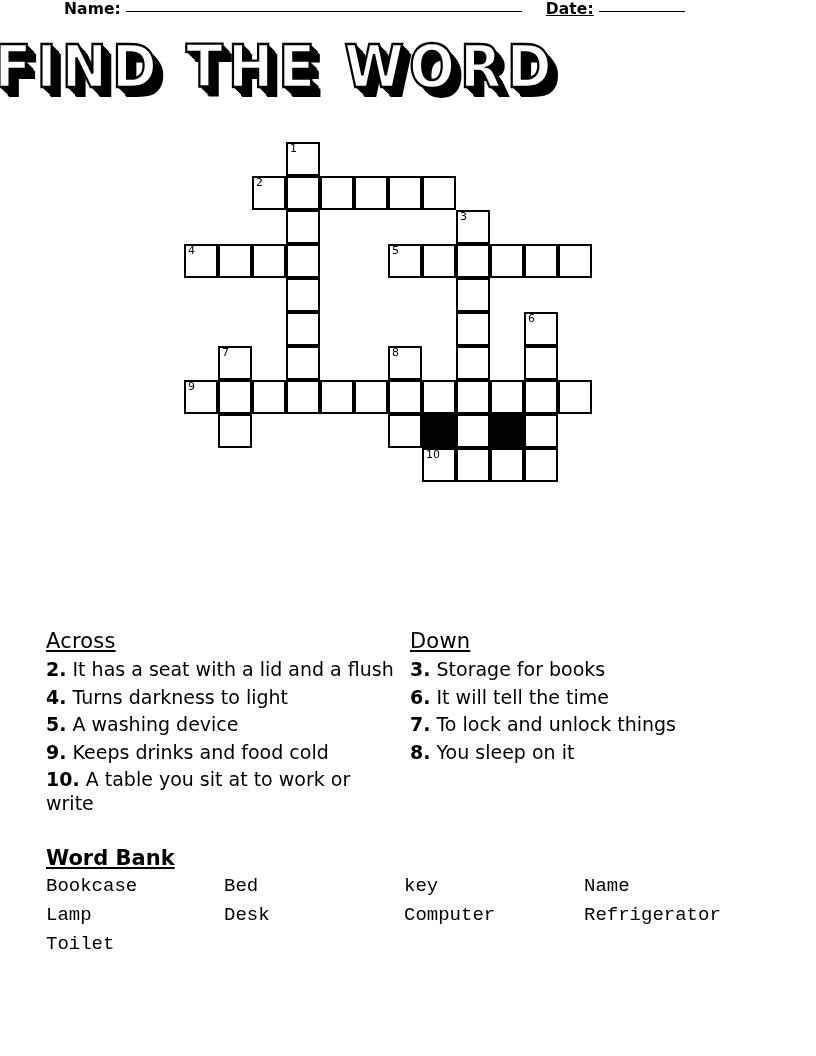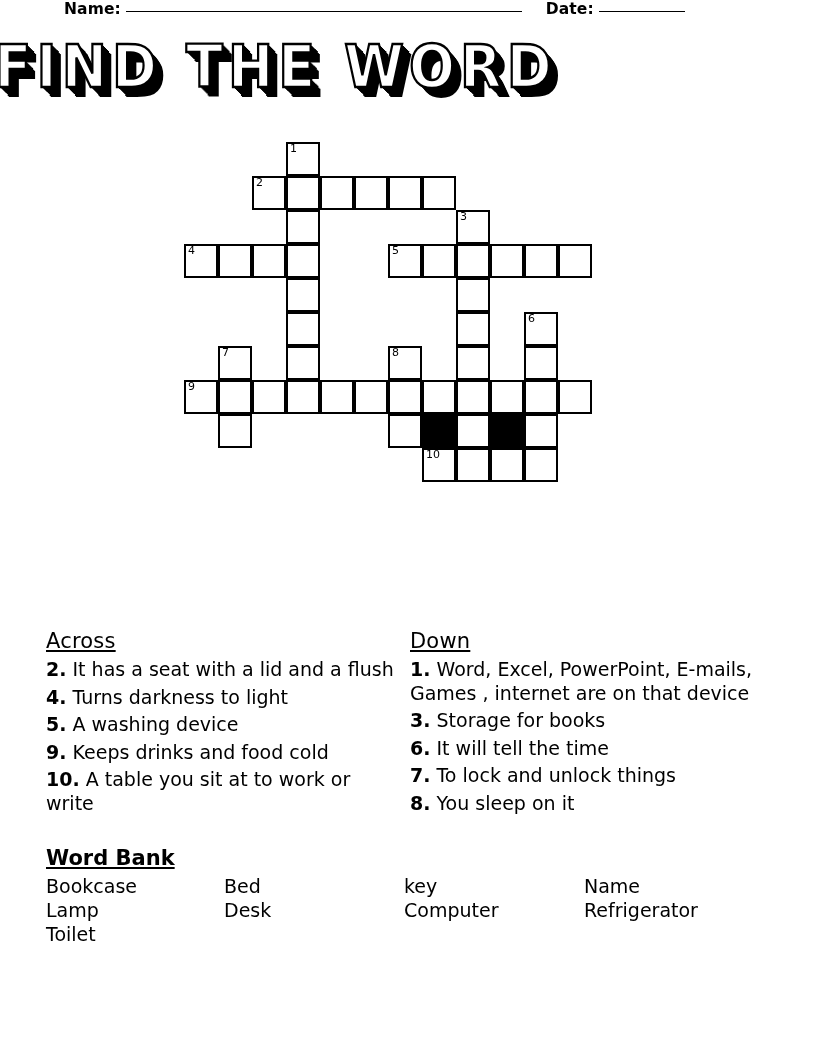--- a/index.html
+++ b/index.html
@@ -33,21 +33,21 @@
   .hdr-label { white-space: nowrap; }
   .hdr-rule {
     display: inline-block;
     border-bottom: 1.4px solid #000;
     height: 0;
     position: relative;
     top: -2px;
   }
   .rule-name { width: 396px; margin-left: 5px; }
   .rule-date { width: 86px; margin-left: 5px; }
-  .hdr-date { margin-left: 24px; }
+  .hdr-date { margin-left: 24px; text-decoration: underline; }
 
   
   .title-wrap {
     position: absolute;
     left: 0;
     top: 34px;
     width: 816px;
     text-align: left;
     height: 62px;
   }
@@ -136,20 +136,22 @@
   .wb-heading {
     font-size: 21px;
     font-weight: bold;
     text-decoration: underline;
     margin: 0 0 3px 0;
     line-height: 26px;
   }
   .wb-grid {
     display: grid;
     grid-template-columns: 178px 180px 180px 190px;
+    row-gap: 5px;
+    font-family: Liberation Mono, monospace;
   }
   .wb-word {
     font-size: 19px;
     line-height: 24px;
   }
 </style>
 </head>
 <body>
 
 <div class="header-line">
@@ -244,21 +246,20 @@
         <div class="clue-item"><span class="clue-num">2.</span><span> It has a seat with a lid and a flush</span></div>
         <div class="clue-item"><span class="clue-num">4.</span><span> Turns darkness to light</span></div>
         <div class="clue-item"><span class="clue-num">5.</span><span> A washing device</span></div>
         <div class="clue-item"><span class="clue-num">9.</span><span> Keeps drinks and food cold</span></div>
         <div class="clue-item"><span class="clue-num">10.</span><span> A table you sit at to work or write</span></div>
       </div>
   </div>
   <div class="clue-col right">
     <div class="clue-heading">Down</div>
     <div id="down-list">
-        <div class="clue-item"><span class="clue-num">1.</span><span> Word, Excel, PowerPoint, E-mails, Games , internet are on that device</span></div>
         <div class="clue-item"><span class="clue-num">3.</span><span> Storage for books</span></div>
         <div class="clue-item"><span class="clue-num">6.</span><span> It will tell the time</span></div>
         <div class="clue-item"><span class="clue-num">7.</span><span> To lock and unlock things</span></div>
         <div class="clue-item"><span class="clue-num">8.</span><span> You sleep on it</span></div>
       </div>
   </div>
 </div>
 
 <div class="wordbank">
   <div class="wb-heading">Word Bank</div>

